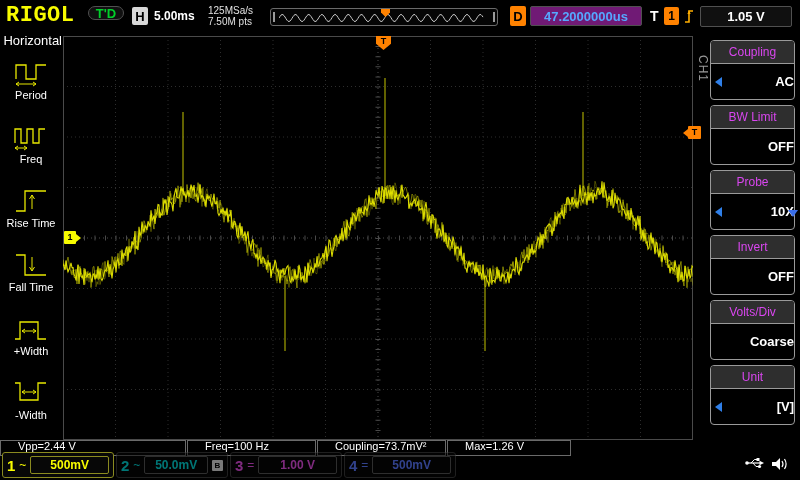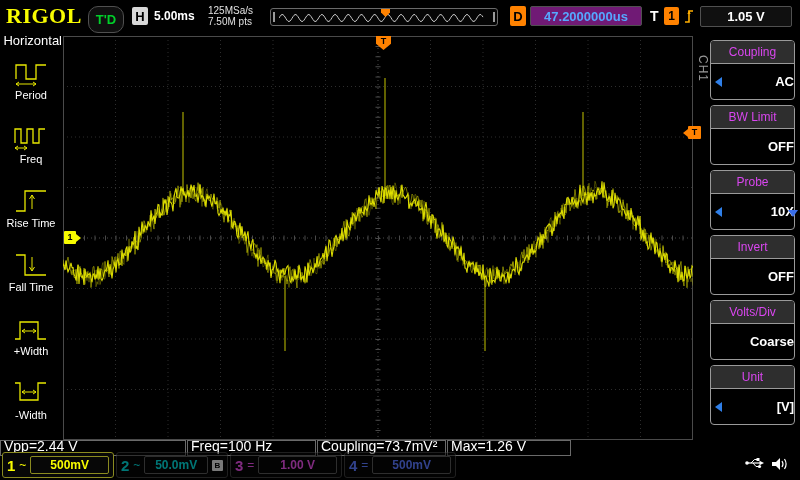--- a/index.html
+++ b/index.html
@@ -2,23 +2,23 @@
 <html><head>
 <meta charset="utf-8">
 <style>
   *{margin:0;padding:0;box-sizing:border-box}
   html,body{background:#000}
   .screen{position:relative;width:800px;height:480px;background:#000;overflow:hidden;
     font-family:"Liberation Sans","DejaVu Sans",sans-serif;color:#fff;cursor:default}
   .abs{position:absolute}
 
   
-  .logo{left:6px;top:3px;font-family:Liberation Serif, serif;font-weight:bold;
+  .logo{left:6px;top:3px;font-family:Liberation Mono, monospace;font-weight:bold;
     font-size:22px;color:#f8fc00;letter-spacing:.5px}
-  .tdbox{left:88px;top:6px;width:36px;height:27px;border:1px solid #505050;background:#101010;
+  .tdbox{left:88px;top:6px;width:36px;height:14px;border:1px solid #505050;background:#101010;
     color:#00d02a;font-weight:bold;font-size:13px;display:flex;align-items:center;justify-content:center;border-radius:10px}
   .hlabel{left:132px;top:7px;width:16px;height:18px;background:#d8d8d8;color:#000;font-weight:bold;
     font-size:13px;display:flex;align-items:center;justify-content:center;border-radius:2px}
   .timebase{left:154px;top:9px;font-size:12px;font-weight:bold}
   .srate{left:208px;top:5px;font-size:10px;color:#e0e0e0;line-height:11px}
   .wavepos{left:270px;top:8px;width:228px;height:18px;border:1px solid #6a6a6a;border-radius:3px;background:#050505}
   .wavepos svg{position:absolute;left:8px;top:3px}
   .endbar{position:absolute;top:3px;width:2px;height:10px;background:#9a9a9a}
   .wpmarker{position:absolute;left:110px;top:0;width:9px;height:8px;background:#ff8200;
     clip-path:polygon(0 0,100% 0,100% 45%,50% 100%,0 45%)}
@@ -48,22 +48,22 @@
   .triglevel{left:688px;top:126px;width:13px;height:13px;background:#ff8200;color:#000;font-size:9px;
     font-weight:bold;text-align:center;line-height:13px;border-radius:1px}
   .triglevel::before{content:"";position:absolute;left:-5px;top:2.5px;width:0;height:0;
     border-top:4px solid transparent;border-bottom:4px solid transparent;border-right:5px solid #ff8200}
   .chmark{left:64px;top:231px;width:12px;height:13px;background:#f8fc00;color:#000;font-size:9px;
     font-weight:bold;text-align:center;line-height:13px;border-radius:1px}
   .chmark::after{content:"";position:absolute;right:-5px;top:2.5px;width:0;height:0;
     border-top:4px solid transparent;border-bottom:4px solid transparent;border-left:5px solid #f8fc00}
 
   
-  .meas{top:440px;height:16px;border:1px solid #6a6a6a;background:#000;color:#fff;font-size:14px;
-    line-height:11px;padding:0 3px;white-space:nowrap;overflow:hidden}
+  .meas{top:440px;height:16px;border:1px solid #6a6a6a;background:#000;color:#fff;font-size:11px;
+    line-height:11px;padding:0 17px;white-space:nowrap;overflow:hidden}
   #m0{left:0;width:186px}#m1{left:187px;width:129px}#m2{left:317px;width:129px}#m3{left:447px;width:124px}
 
   
   .rm-channel{left:694px;top:55px;width:16px;height:44px;color:#9a9a9a;font-size:12px;
     writing-mode:vertical-rl;letter-spacing:1px}
   .rightmenu{left:710px;top:40px;width:85px}
   .rm-box{height:60px;margin-bottom:5px;border:1px solid #9a9a9a;border-radius:4px;overflow:hidden;background:#000}
   .rm-title{height:23px;background:#2e2e2e;color:#d946ef;font-size:12px;display:flex;align-items:center;
     justify-content:center;border-bottom:1px solid #9a9a9a}
   .rm-value{height:35px;font-size:13px;font-weight:bold;display:flex;align-items:center;justify-content:flex-end;position:relative}

